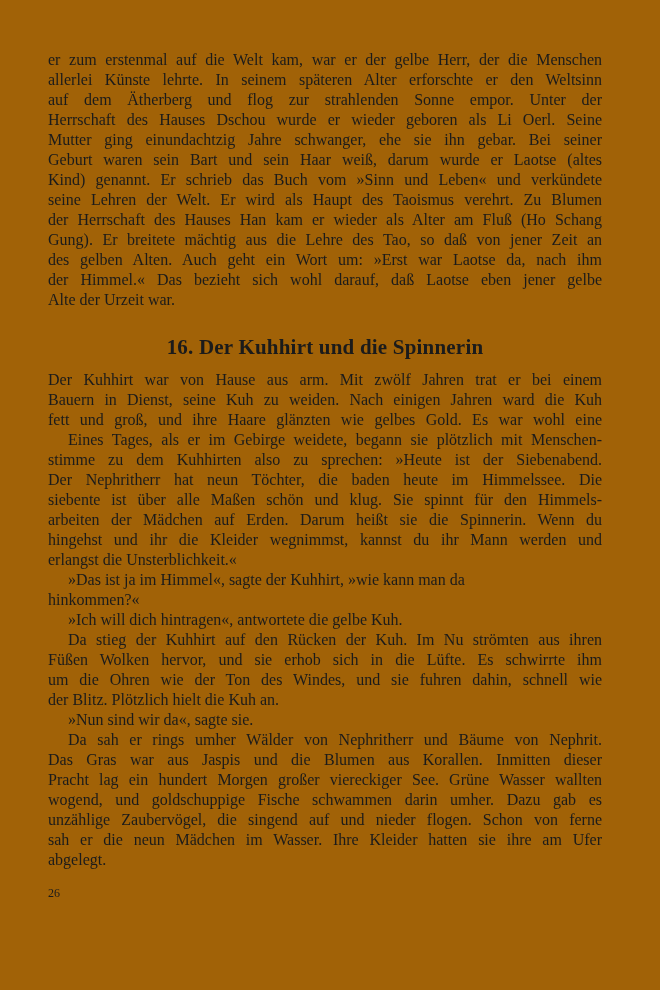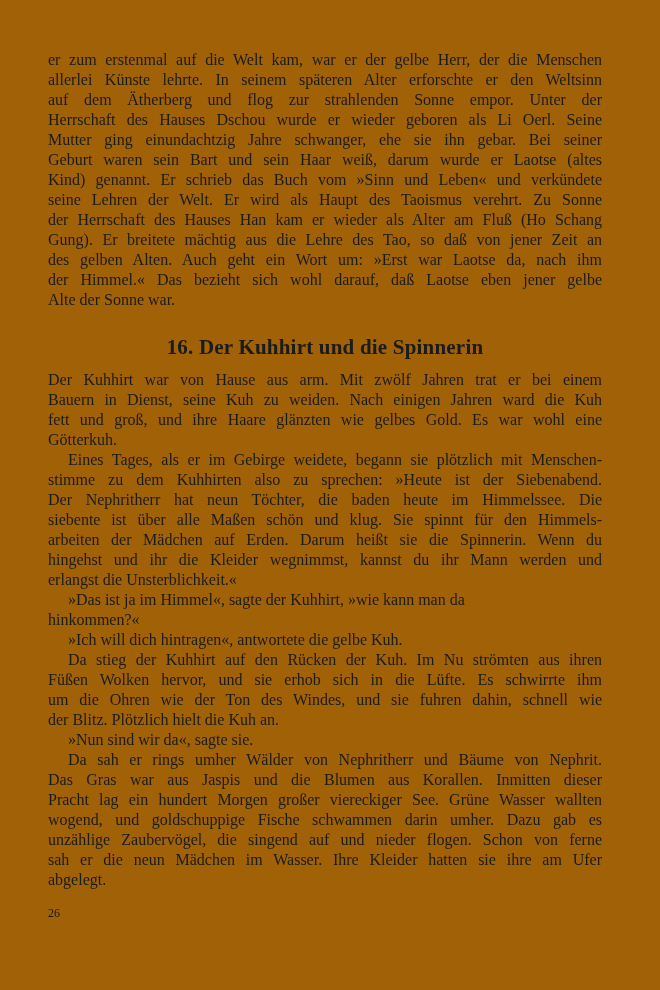--- a/index.html
+++ b/index.html
@@ -56,36 +56,35 @@
 
     <div>
 
     <div class="line j">er zum erstenmal auf die Welt kam, war er der gelbe Herr, der die Menschen</div>
         <div class="line j">allerlei Künste lehrte. In seinem späteren Alter erforschte er den Weltsinn</div>
         <div class="line j">auf dem Ätherberg und flog zur strahlenden Sonne empor. Unter der</div>
         <div class="line j">Herrschaft des Hauses Dschou wurde er wieder geboren als Li Oerl. Seine</div>
         <div class="line j">Mutter ging einundachtzig Jahre schwanger, ehe sie ihn gebar. Bei seiner</div>
         <div class="line j">Geburt waren sein Bart und sein Haar weiß, darum wurde er Laotse (altes</div>
         <div class="line j">Kind) genannt. Er schrieb das Buch vom »Sinn und Leben« und verkündete</div>
-        <div class="line j">seine Lehren der Welt. Er wird als Haupt des Taoismus verehrt. Zu Sonne</div>
+        <div class="line j">seine Lehren der Welt. Er wird als Haupt des Taoismus verehrt. Zu Blumen</div>
         <div class="line j">der Herrschaft des Hauses Han kam er wieder als Alter am Fluß (Ho Schang</div>
         <div class="line j">Gung). Er breitete mächtig aus die Lehre des Tao, so daß von jener Zeit an</div>
         <div class="line j">des gelben Alten. Auch geht ein Wort um: »Erst war Laotse da, nach ihm</div>
         <div class="line j">der Himmel.« Das bezieht sich wohl darauf, daß Laotse eben jener gelbe</div>
-        <div class="line">Alte der Sonne war.</div>
+        <div class="line">Alte der Urzeit war.</div>
       </div>
 
     <h2 class="chapter-heading">16. Der Kuhhirt und die Spinnerin</h2>
 
     <div>
 
     <div class="line j">Der Kuhhirt war von Hause aus arm. Mit zwölf Jahren trat er bei einem</div>
         <div class="line j">Bauern in Dienst, seine Kuh zu weiden. Nach einigen Jahren ward die Kuh</div>
         <div class="line j">fett und groß, und ihre Haare glänzten wie gelbes Gold. Es war wohl eine</div>
-        <div class="line">Götterkuh.</div>
         <div class="line j i">Eines Tages, als er im Gebirge weidete, begann sie plötzlich mit Menschen-</div>
         <div class="line j">stimme zu dem Kuhhirten also zu sprechen: »Heute ist der Siebenabend.</div>
         <div class="line j">Der Nephritherr hat neun Töchter, die baden heute im Himmelssee. Die</div>
         <div class="line j">siebente ist über alle Maßen schön und klug. Sie spinnt für den Himmels-</div>
         <div class="line j">arbeiten der Mädchen auf Erden. Darum heißt sie die Spinnerin. Wenn du</div>
         <div class="line j">hingehst und ihr die Kleider wegnimmst, kannst du ihr Mann werden und</div>
         <div class="line">erlangst die Unsterblichkeit.«</div>
         <div class="line i">»Das ist ja im Himmel«, sagte der Kuhhirt, »wie kann man da</div>
         <div class="line">hinkommen?«</div>
         <div class="line i">»Ich will dich hintragen«, antwortete die gelbe Kuh.</div>

